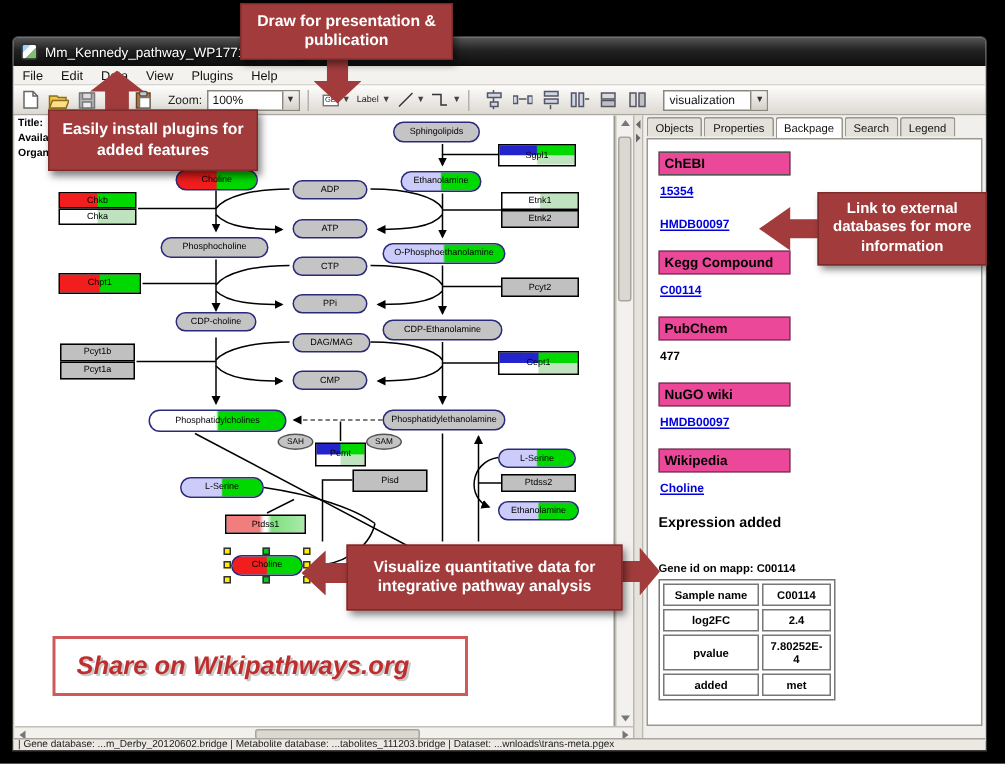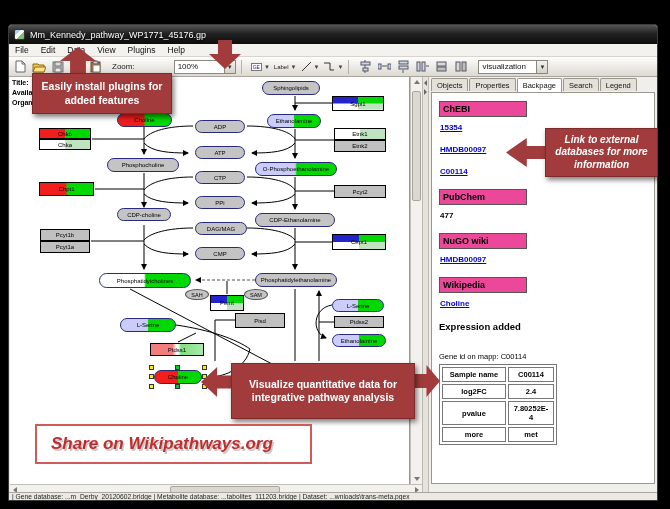--- a/index.html
+++ b/index.html
@@ -18,21 +18,21 @@
   #menubar { position:absolute; left:0; top:19px; right:0; height:13px; background:#f3f2ee;
              display:flex; align-items:center; border-bottom:1px solid #d8d5cf; }
   .menu-item { font-size:8.5px; color:#111; padding:0 6px; }
   #toolbar { position:absolute; left:0; top:32px; right:0; height:20px;
              background:linear-gradient(#fdfdfc,#ddd9d2); border-bottom:1px solid #a9a6a0;
              display:flex; align-items:center; }
   .tbtn { width:16px; height:16px; margin-left:3px; display:flex; align-items:center; justify-content:center; }
   .tsep { width:1px; height:14px; background:#b5b2ab; margin:0 5px; }
   .tlabel { font-size:8px; color:#222; margin:0 3px 0 8px; }
   .combo { height:14px; background:#fff; border:1px solid #8a877f; display:flex; align-items:center;
-           font-size:8px; color:#111; position:relative; padding-left:3px;margin-left:36px; }
+           font-size:8px; color:#111; position:relative; padding-left:3px; }
   .combo .cbtn { position:absolute; right:0; top:0; bottom:0; width:11px;
            background:linear-gradient(#f4f3f0,#d4d1ca); border-left:1px solid #8a877f;
            display:flex; align-items:center; justify-content:center; font-size:6px; color:#333; }
   .mini { font-size:7px; color:#222; display:flex; align-items:center; margin-left:4px; }
   .mini .dd { font-size:6px; color:#444; margin-left:2px; }
   .iconbox { border:1px solid #777; background:#fff; font-size:5px; padding:0 1px; color:#226; }
 
   
   #main { position:absolute; left:0; top:52px; right:0; height:417px; background:#ece9e2; }
   #canvas { position:absolute; left:1px; top:0; width:400px; height:407px; background:#fff;
@@ -56,21 +56,21 @@
   .tab { font-size:7.5px; color:#111; background:#e4e1da; border:1px solid #9a978f; border-bottom:none;
          padding:2px 5px 0 5px; margin-right:1px; border-radius:2px 2px 0 0; height:13px; }
   .tab.sel { background:#fff; font-weight:normal; height:14px; position:relative; z-index:2; }
   #bp { position:absolute; left:2px; top:15px; right:2px; height:392px; background:#fff;
         border:1px solid #9a978f; overflow:hidden; padding:8px 0 0 7px; }
   .bp-hdr { width:88px; height:16px; border:1px solid #555; background:#ec4899;
             font-size:9px; font-weight:bold; color:#000; padding:2px 0 0 3px; }
   .bp-val { font-size:8px; font-weight:bold; margin:6px 0 13px 1px; }
   .bp-val a { color:#0000dd; }
   #exp-title { font-size:9.5px; font-weight:bold; margin:6px 0 0 0; }
-  #geneid { font-size:7.5px; font-weight:normal; margin:20px 16px 3px 0; }
+  #geneid { font-size:7.5px; font-weight:bold; margin:20px 16px 3px 0; }
   table.exp { border:1px solid #777; border-spacing:2px; background:#fff; }
   table.exp td { border:1px solid #777; font-size:7.5px; font-weight:bold; text-align:center; padding:2px 4px; height:12px; }
   table.exp td.c1 { width:64px;text-align:center; } table.exp td.c2 { width:46px; }
 
   
   #statusbar { position:absolute; left:0; bottom:0; right:0; height:8px; background:#ece9e3;
                border-top:1px solid #a9a6a0; font-size:6.7px; color:#222; padding-left:3px;
                line-height:7px; white-space:nowrap; overflow:hidden; }
 
   
@@ -356,20 +356,21 @@
             <div class="tab">Properties</div>
             <div class="tab sel">Backpage</div>
             <div class="tab">Search</div>
             <div class="tab">Legend</div>
           </div>
         <div id="bp">
           <div id="bp-sections">
               <div class="bp-hdr">ChEBI</div>
               <div class="bp-val"><a href="#">15354</a></div>
               <div class="bp-val"><a href="#">HMDB00097</a></div>
+              <div class="bp-hdr">Kegg Compound</div>
               <div class="bp-val"><a href="#">C00114</a></div>
               <div class="bp-hdr">PubChem</div>
               <div class="bp-val">477</div>
               <div class="bp-hdr">NuGO wiki</div>
               <div class="bp-val"><a href="#">HMDB00097</a></div>
               <div class="bp-hdr">Wikipedia</div>
               <div class="bp-val"><a href="#">Choline</a></div>
             </div>
           <div id="exp-title">Expression added</div>
           <div id="geneid">Gene id on mapp: C00114</div>
@@ -381,40 +382,41 @@
                 </tr>
                 <tr>
                   <td class="c1">log2FC</td>
                   <td class="c2">2.4</td>
                 </tr>
                 <tr>
                   <td class="c1">pvalue</td>
                   <td class="c2">7.80252E-4</td>
                 </tr>
                 <tr>
-                  <td class="c1">more</td>
+                  <td class="c1">added</td>
                   <td class="c2">met</td>
                 </tr>
               </tbody>
             </table>
         </div>
       </div>
     </div>
 
     <div id="statusbar">| Gene database: ...m_Derby_20120602.bridge | Metabolite database: ...tabolites_111203.bridge | Dataset: ...wnloads\trans-meta.pgex</div>
   </div>
 
+  <div class="callout" style="left:160px; top:2px; width:142px; height:38px;">Draw for presentation &amp; publication</div>
   <div class="carrow arr-down" style="left:209px; top:40px; width:32px; height:29px;"></div>
 
   <div class="callout" style="left:32px; top:73px; width:140px; height:41px;">Easily install plugins for added features</div>
   <div class="carrow arr-up" style="left:60px; top:47px; width:36px; height:27px;"></div>
 
-  <div class="callout" style="left:545px; top:128px; width:113px; height:49px; font-size:10px;font-style:italic;">Link  to external databases  for more information</div>
+  <div class="callout" style="left:545px; top:128px; width:113px; height:49px; font-size:10px;">Link  to external databases  for more information</div>
   <div class="carrow arr-left" style="left:506px; top:138px; width:40px; height:29px;"></div>
 
-  <div class="callout" style="left:231px; top:363px; width:184px; height:56px;">Visualize quantitative data  for integrative pathway analysis</div>
+  <div class="callout" style="left:231px; top:363px; width:184px; height:44px;">Visualize quantitative data  for integrative pathway analysis</div>
   <div class="carrow arr-left" style="left:201px; top:367px; width:31px; height:30px;"></div>
   <div class="carrow arr-right" style="left:414px; top:365px; width:26px; height:32px;"></div>
 
   <div id="share">
     <span>Share on Wikipathways.org</span>
   </div>
 </div>
 
 </body></html>

